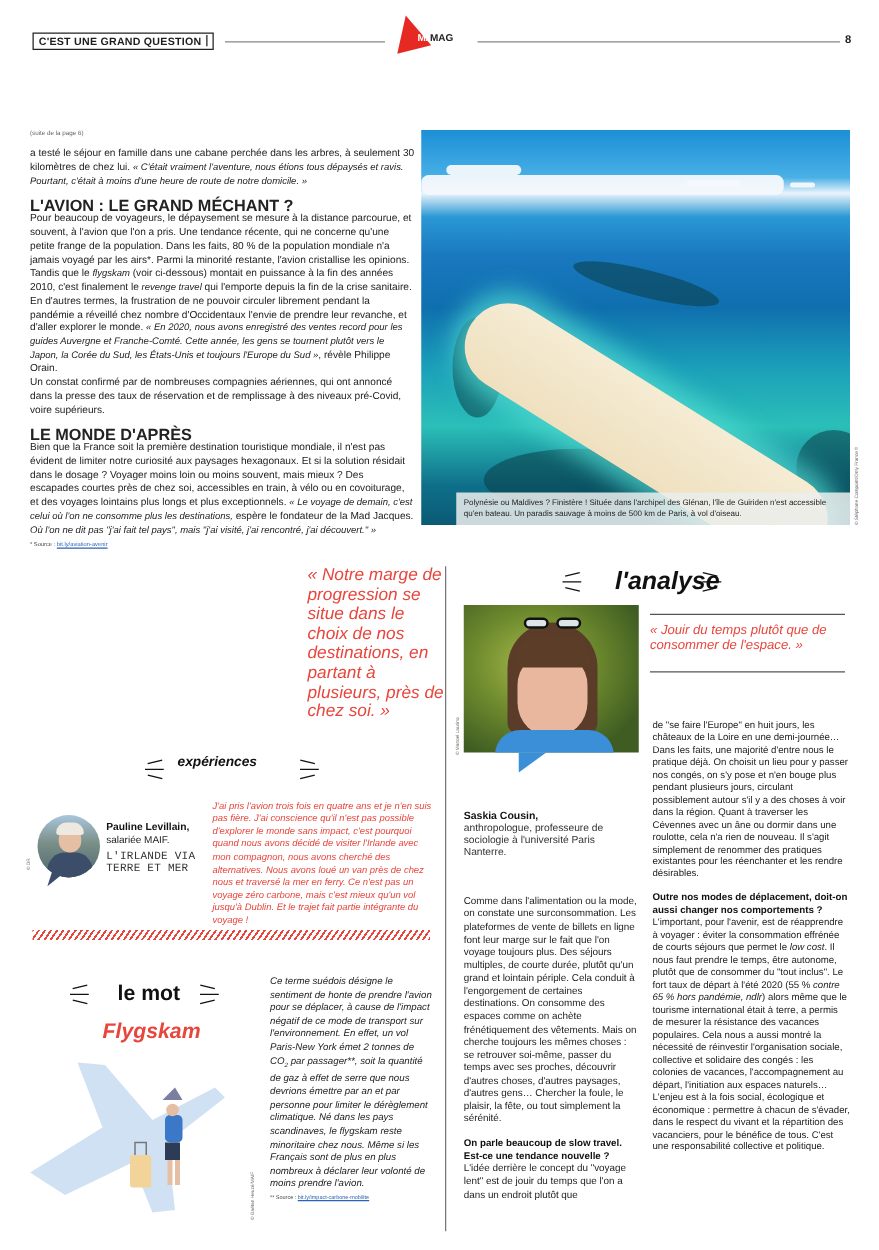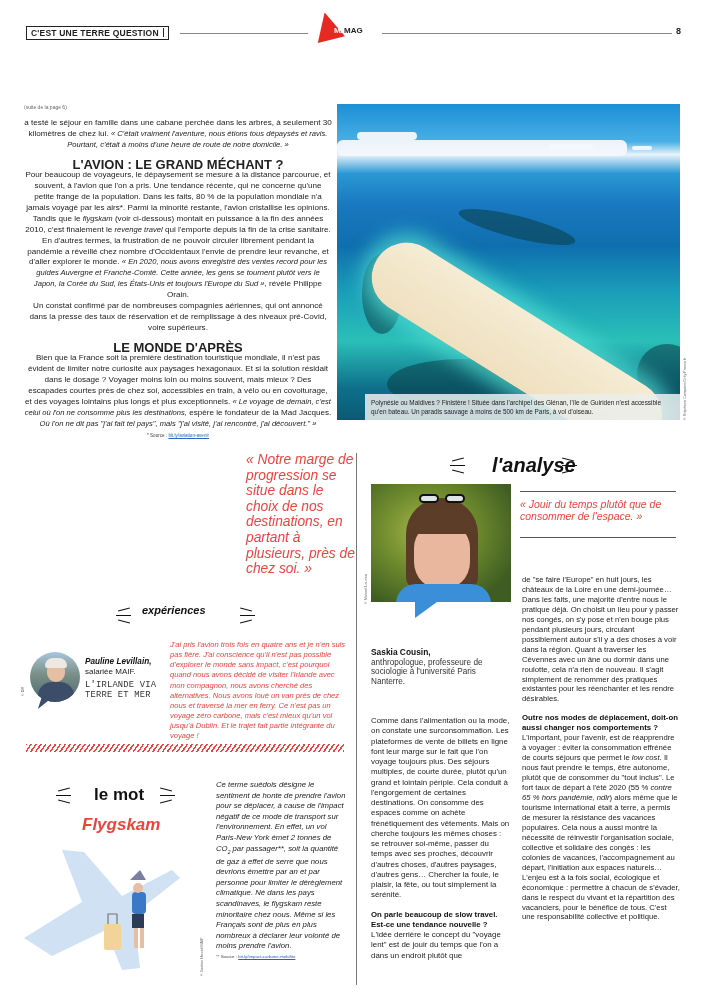--- a/index.html
+++ b/index.html
@@ -12,21 +12,21 @@
   .hdr-section .bar { display: inline-block; width: 1px; height: 9px; background: #222; margin-left: 4px; vertical-align: -1px; }
   .hdr-line { position: absolute; top: 11px; height: 1px; background: #888; }
   .hdr-logo { position: absolute; left: 292px; top: -10px; width: 60px; height: 34px; }
   .hdr-logo .tri { position: absolute; left: 2px; top: 0; width: 0; height: 0; border-left: 14px solid transparent; border-right: 14px solid transparent; border-bottom: 28px solid #e62a23; transform: rotate(-14deg); }
   .hdr-logo .maif { position: absolute; left: 2px; top: 14px; font-size: 8px; font-weight: bold; color: #fff; letter-spacing: -0.3px; margin-left: 20px; }
   .hdr-logo .mag { position: absolute; left: 32px; top: 14px; font-size: 8px; font-weight: bold; color: #222; }
   .hdr-page { position: absolute; right: 2px; top: 4px; font-size: 9px; font-weight: bold; }
 
   
   .suite { position: absolute; left: 24px; top: 104px; font-size: 5px; color: #666; }
-  .col-left { position: absolute; left: 24px; top: 118px; width: 308px; font-size: 8.1px; line-height: 10.9px; color: #222; text-align: center; }
+  .col-left { position: absolute; left: 24px; top: 118px; width: 308px; font-size: 8.1px; line-height: 10.9px; color: #222; }
   .col-left p { margin-bottom: 0; }
   .col-left .gap { height: 9px; }
   .col-left h3 { font-size: 13px; font-weight: 900; text-transform: uppercase; line-height: 10.5px; }
   .col-left em { font-style: italic; font-size: 7.6px; }
   .footnote { font-size: 4.6px; color: #444; margin-top: 1px; }
   .footnote .link { color: #2a63b8; text-decoration: underline; }
 
   
   .photo { position: absolute; left: 337px; top: 104px; width: 343px; height: 316px; overflow: hidden;
     background: linear-gradient(180deg, #1c8fd6 0%, #49b0e6 12%, #e9f3fb 16%, #2a98d4 22%, #1978bf 32%, #0f6fae 45%, #1b9fb9 60%, #2bbfb8 75%, #0e6f8a 90%, #0b5a74 100%); }
@@ -64,41 +64,41 @@
   .q { font-weight: 900; font-size: 7.8px; color: #111; }
   .col-mid .gap, .col-right .gap { height: 9px; }
 
   
   .avatar { position: absolute; left: 30px; top: 652px; width: 50px; height: 50px; border-radius: 50%; overflow: hidden; background: linear-gradient(180deg, #a9c6dd 0%, #7a8f87 45%, #4d6670 100%); }
   .avatar .head { position: absolute; left: 17px; top: 10px; width: 18px; height: 20px; background: #e6bea3; border-radius: 9px; }
   .avatar .beanie { position: absolute; left: 15px; top: 6px; width: 22px; height: 10px; background: #ede8e0; border-radius: 11px 11px 3px 3px; }
   .avatar .coat { position: absolute; left: 8px; top: 30px; width: 36px; height: 24px; background: #3b4d68; border-radius: 14px 14px 0 0; }
   .avatar-tail { position: absolute; left: 40px; top: 696px; width: 0; height: 0; border-right: 12px solid transparent; border-top: 13px solid #3b4d68; transform: skewX(-18deg); }
   .person { position: absolute; left: 85px; top: 657px; width: 80px; font-size: 8px; line-height: 10px; color: #222; }
-  .person b { font-size: 8.2px; color: #111; font-style: italic; }
+  .person b { font-size: 8.2px; color: #111; }
   .person .sub { margin-top: 3px; font-size: 8.8px; line-height: 10px; letter-spacing: 0.2px; color: #333; font-family: Liberation Mono, monospace; }
   .testimony { position: absolute; left: 170px; top: 640px; width: 180px; font-size: 7.55px; line-height: 10.15px; color: #e8453c; font-style: italic; }
   .stripes { position: absolute; left: 26px; top: 744px; width: 318px; height: 8px;
     background: repeating-linear-gradient(-55deg, #e8453c 0 1.5px, transparent 1.5px 4px); }
 
   
   .flygskam { position: absolute; left: 82px; top: 815px; font-size: 17px; font-weight: 900; font-style: italic; color: #e8453c; }
   .plane { position: absolute; left: 22px; top: 840px; width: 160px; height: 140px; }
   .word-text { position: absolute; left: 216px; top: 780px; width: 130px; font-size: 7.75px; line-height: 10.6px; font-style: italic; color: #222; }
   .word-text .fn { font-size: 4.4px; font-style: normal; color: #444; }
   .word-text .fn .link { color: #2a63b8; text-decoration: underline; }
   .word-text sub { font-size: 5px; }
 </style>
 </head>
 <body>
 
 <div class="hdr">
   <div class="hdr-line" style="left:160px; width:128px;"></div>
   <div class="hdr-line" style="left:362px; width:290px;"></div>
-  <div class="hdr-section"><span>C'EST UNE TERRE QUESTION</span><span class="bar"></span></div>
+  <div class="hdr-section"><span>C'EST UNE GRAND QUESTION</span><span class="bar"></span></div>
   <div class="hdr-logo">
     <div class="tri"></div>
     <span class="maif">MAIF</span>
     <span class="mag">MAG</span>
   </div>
   <div class="hdr-page">8</div>
 </div>
 
 <div class="suite">(suite de la page 6)</div>
 <div class="col-left">

